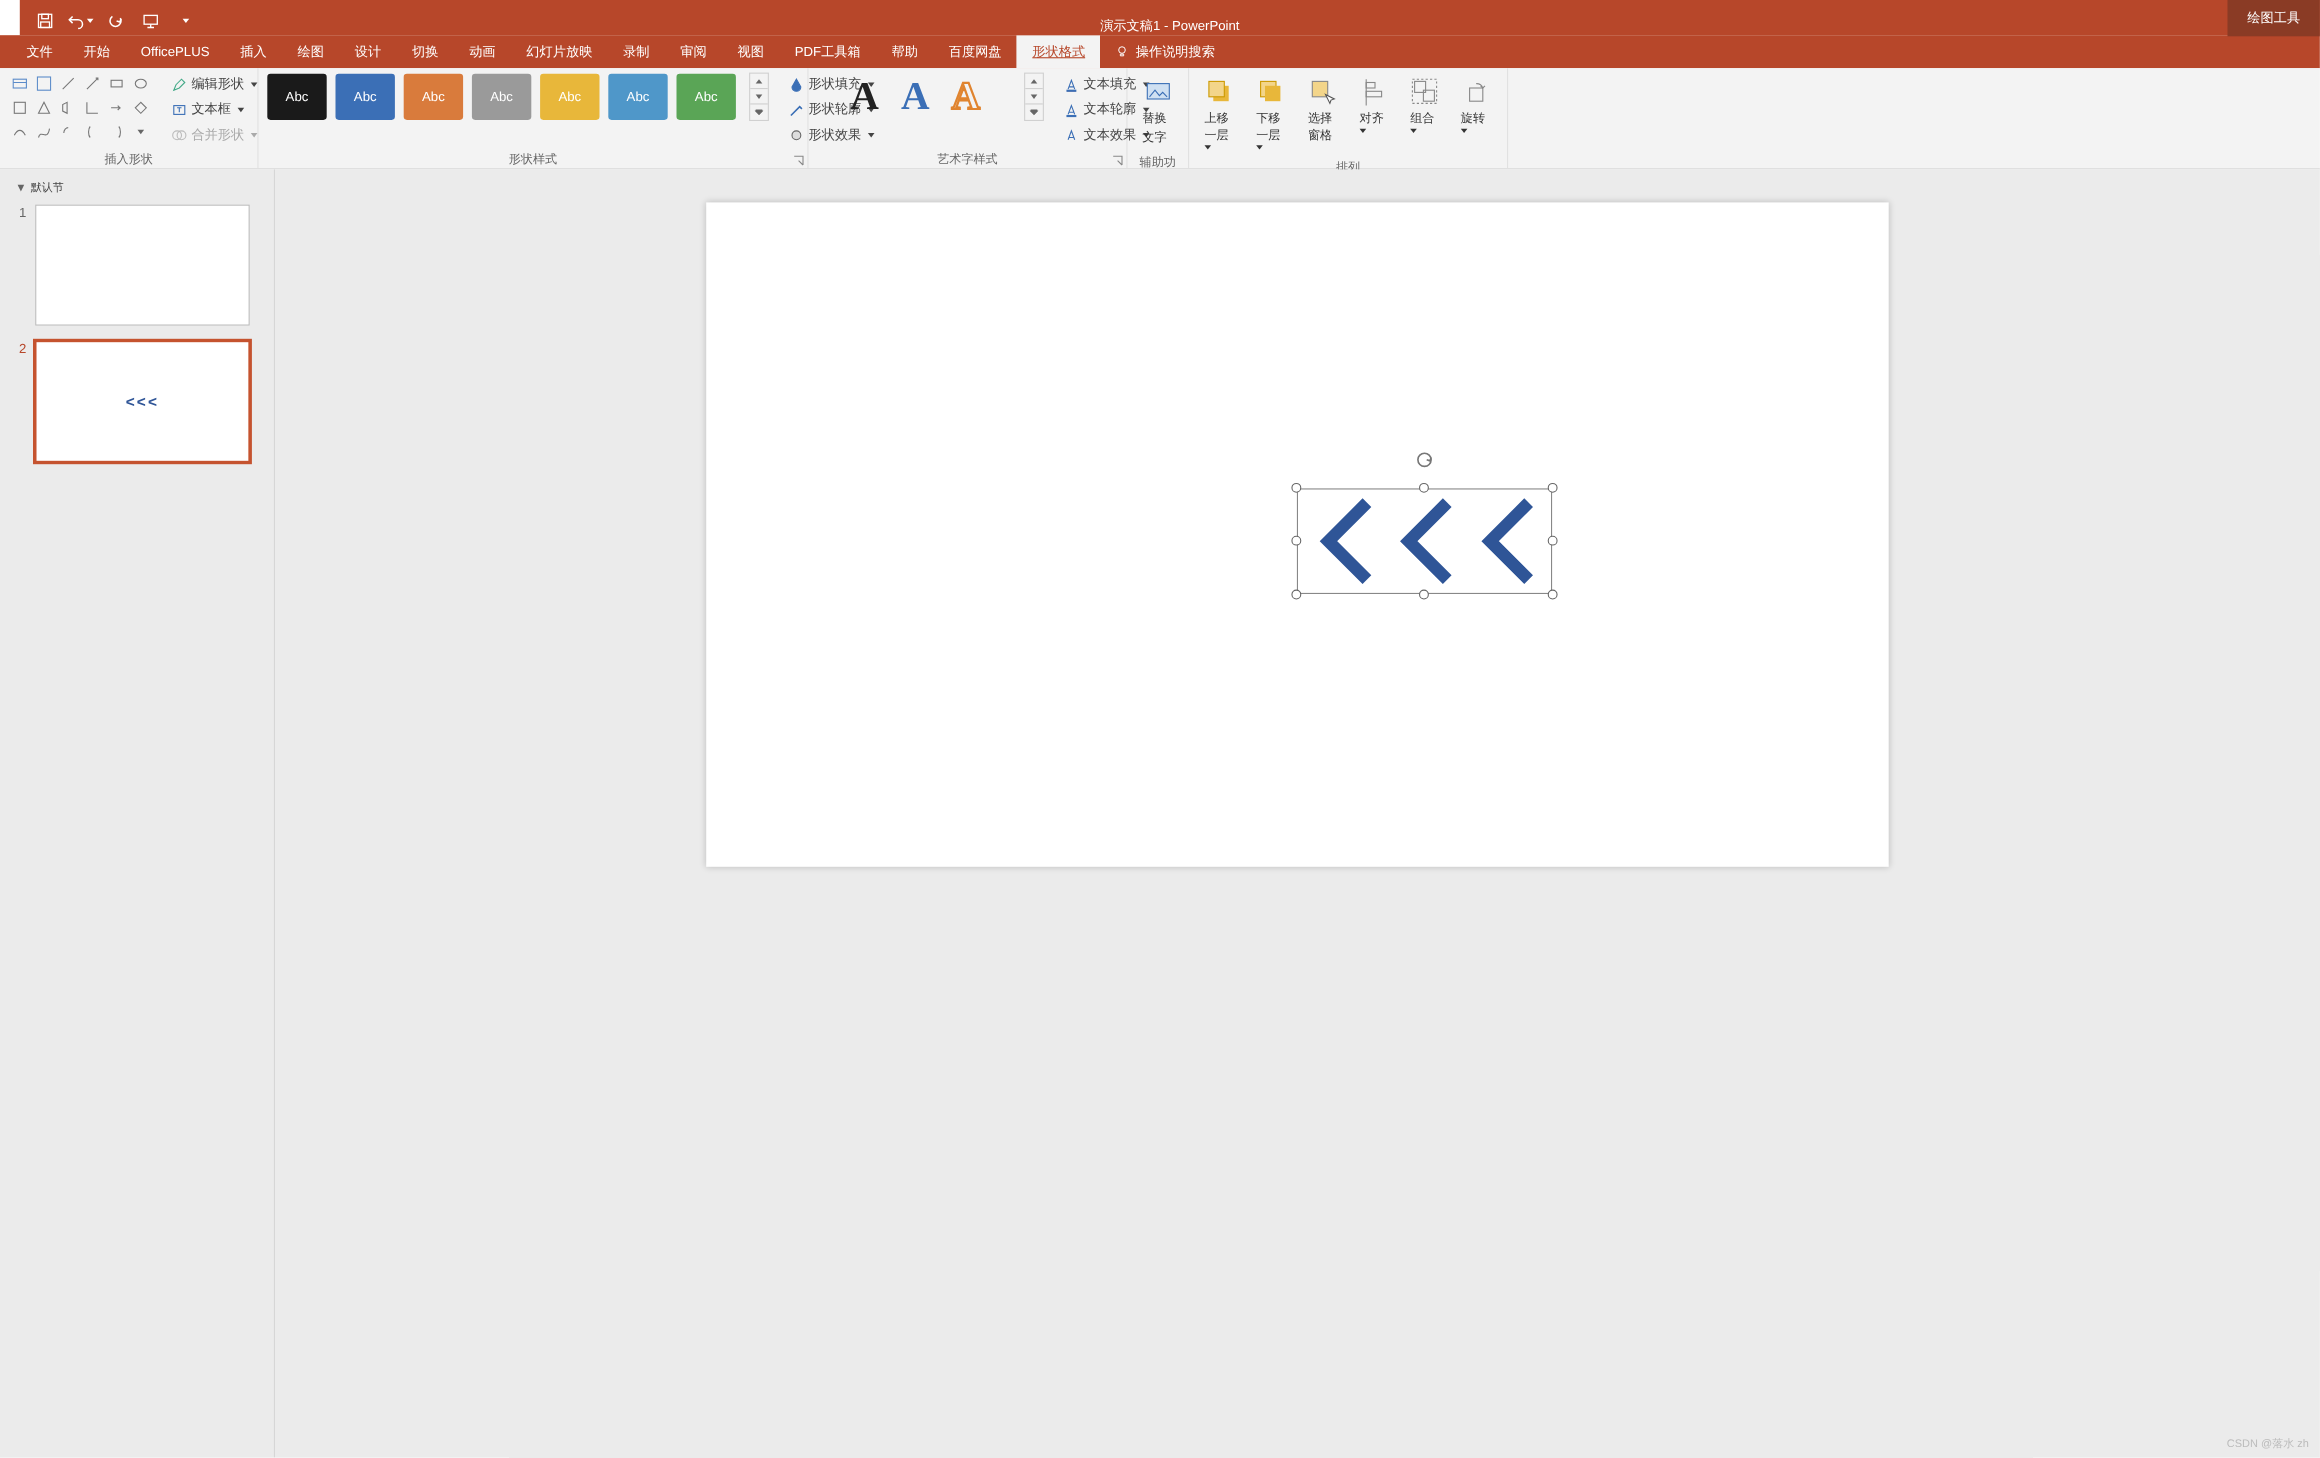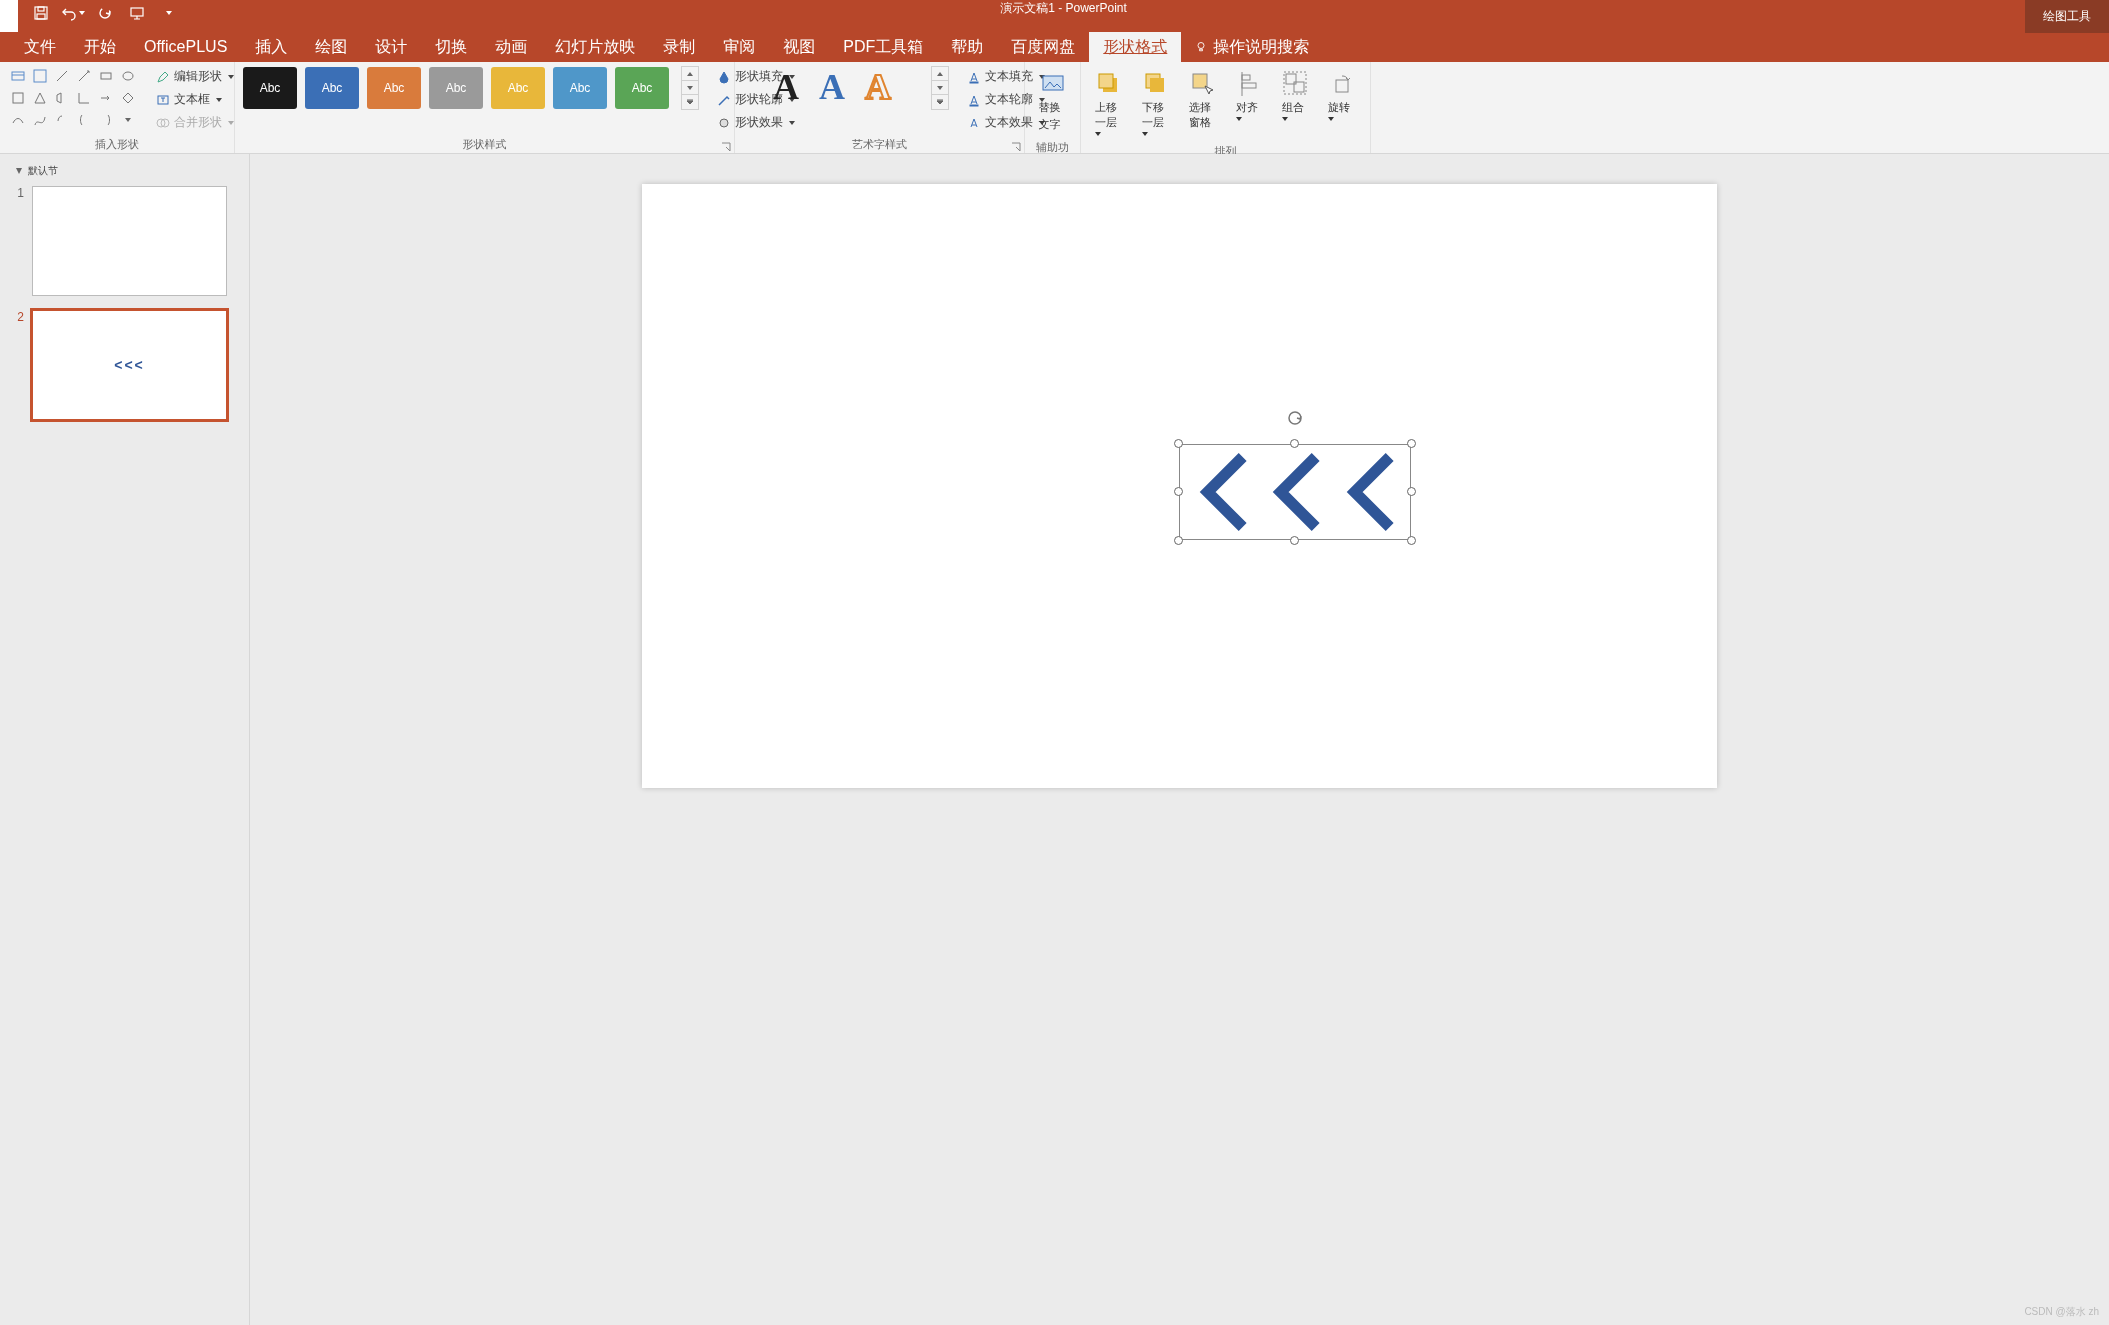--- a/index.html
+++ b/index.html
@@ -1,29 +1,29 @@
 <!DOCTYPE html>
 <html><head>
 <meta charset="utf-8">
 <style>
 * { margin:0; padding:0; box-sizing:border-box; font-family:"Microsoft YaHei","Segoe UI",sans-serif; user-select:none; }
 body { background:#fff; width:2109px; height:1325px; overflow:hidden; position:relative; }
 
 
-.titlebar { height:32px; background:#b7472a; display:flex; align-items:flex-start; position:relative;margin-left:18px; }
+.titlebar { height:32px; background:#b7472a; display:flex; align-items:flex-end; position:relative;margin-left:18px; }
 .qat { display:flex; align-items:center; gap:6px; padding:0 10px; }
 .qat-btn { width:26px; height:26px; display:flex; align-items:center; justify-content:center; color:#fff; }
 .qat-btn svg { width:16px; height:16px; }
 .title-center { position:absolute; left:50%; transform:translateX(-50%); color:#fff; font-size:12px; }
 .context-tab-wrap { position:absolute; right:0; top:0; }
 .context-tab-wrap .ctx-header { background:#8a3b25; color:#fff; font-size:12px; padding:8px 18px; }
 
 
 .tabs { height:30px; background:#b7472a; display:flex; align-items:stretch; padding-left:10px; }
-.tab { color:#fff; font-size:16px; padding:0 14px; display:flex; align-items:center; cursor:pointer; }
+.tab { color:#fff; font-size:12px; padding:0 14px; display:flex; align-items:center; cursor:pointer; }
 .tab.active { background:#f3f3f3; color:#b7472a;text-decoration:underline; }
 .tab .bulb { width:12px; height:12px; margin-right:6px; }
 
 
 .ribbon { height:92px; background:#f3f3f3; border-bottom:1px solid #d6d6d6; display:flex; }
 .group { border-right:1px solid #e1e1e1; display:flex; flex-direction:column; justify-content:space-between; padding:4px 8px 0 8px; position:relative; }
 .group-label { font-size:11px; color:#666; text-align:center; padding:4px 0; }
 .group-body { display:flex; align-items:flex-start; gap:6px; flex:1; }
 .launcher { position:absolute; right:2px; bottom:2px; width:12px; height:12px; }
 .launcher svg { width:12px; height:12px; }

